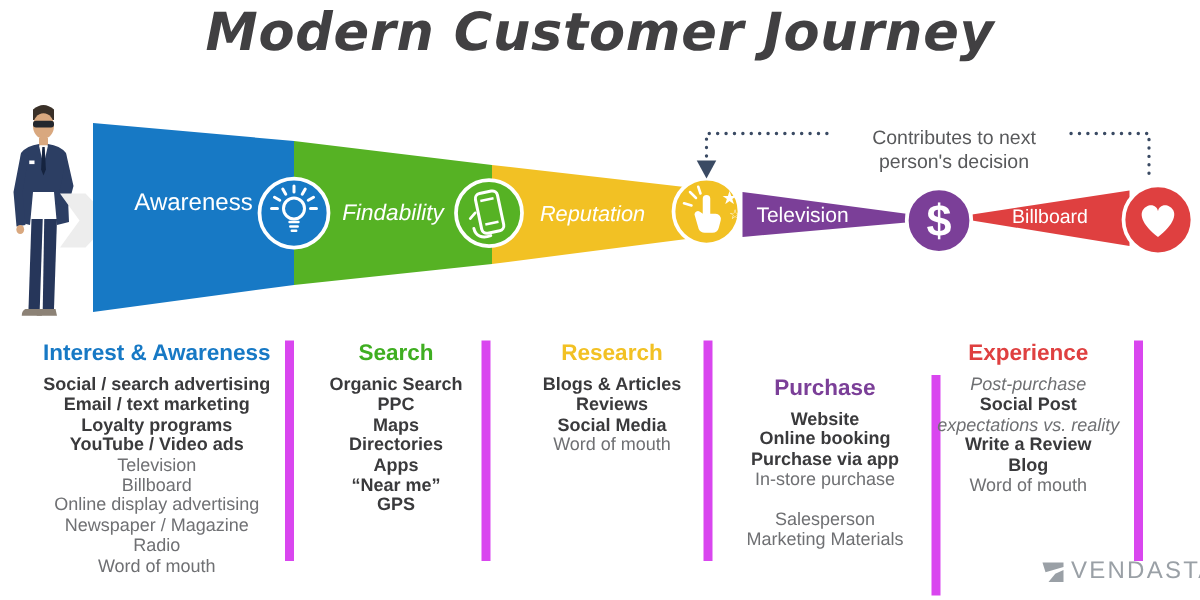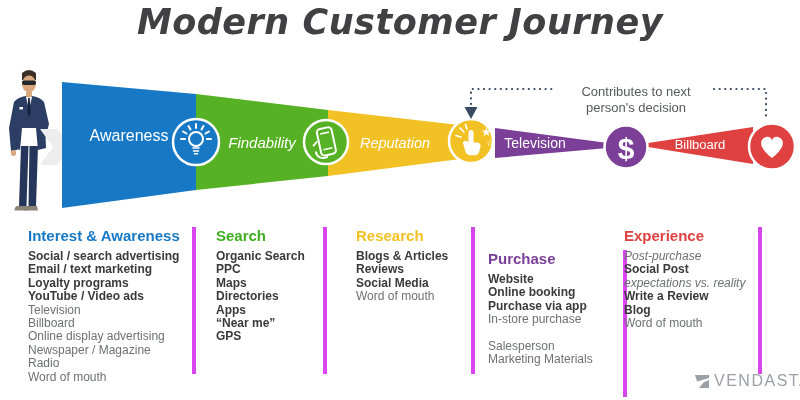--- a/index.html
+++ b/index.html
@@ -12,21 +12,21 @@
   
   #funnel-svg{position:absolute;left:0;top:0;}
   
   .stage-label{position:absolute;transform:translate(-50%,-50%);color:#fff;
                white-space:nowrap;font-weight:400;}
   
   .annotation{position:absolute;left:556px;top:84px;width:160px;text-align:center;
               color:#58595b;font-size:13px;line-height:1.25;}
   
   .col{position:absolute;top:227px;height:147px;box-sizing:border-box;
-       padding-right:9px;text-align:left;border-right:4px solid #d946ef;}
+       padding-right:9px;text-align:center;border-right:6px solid #d946ef;}
   .col-header{font-size:15px;font-weight:bold;margin:0 0 6px 0;white-space:nowrap;}
   .item{font-size:12px;line-height:13.4px;color:#6f7073;white-space:nowrap;}
   .item.bold{font-weight:bold;color:#3a3a3c;}
   .item.italic{font-style:italic;color:#6f7073;}
   .item.spacer{height:13px;}
   
   .brand{position:absolute;left:694px;top:372px;display:flex;align-items:center;
          color:#9aa0a6;}
   .brand-name{font-size:16px;letter-spacing:1.5px;margin-left:4px;font-weight:400;}
 </style>

